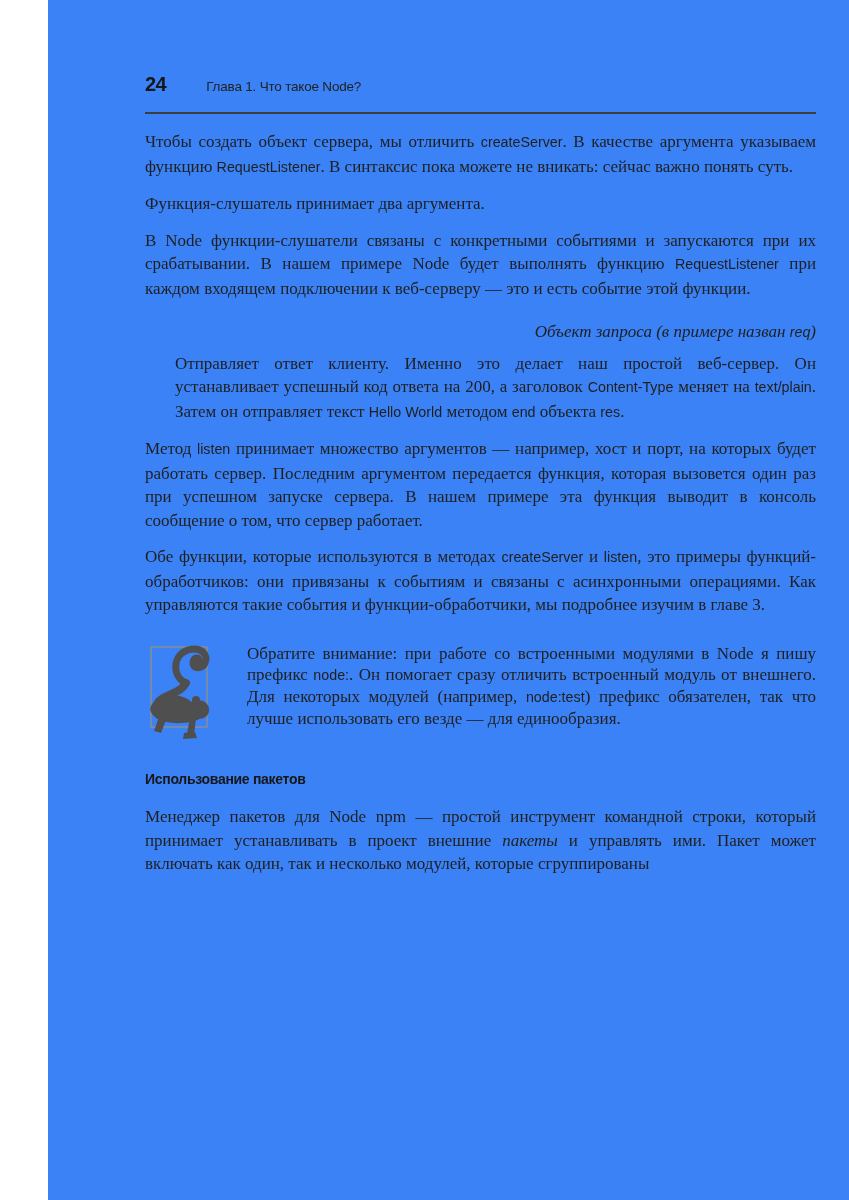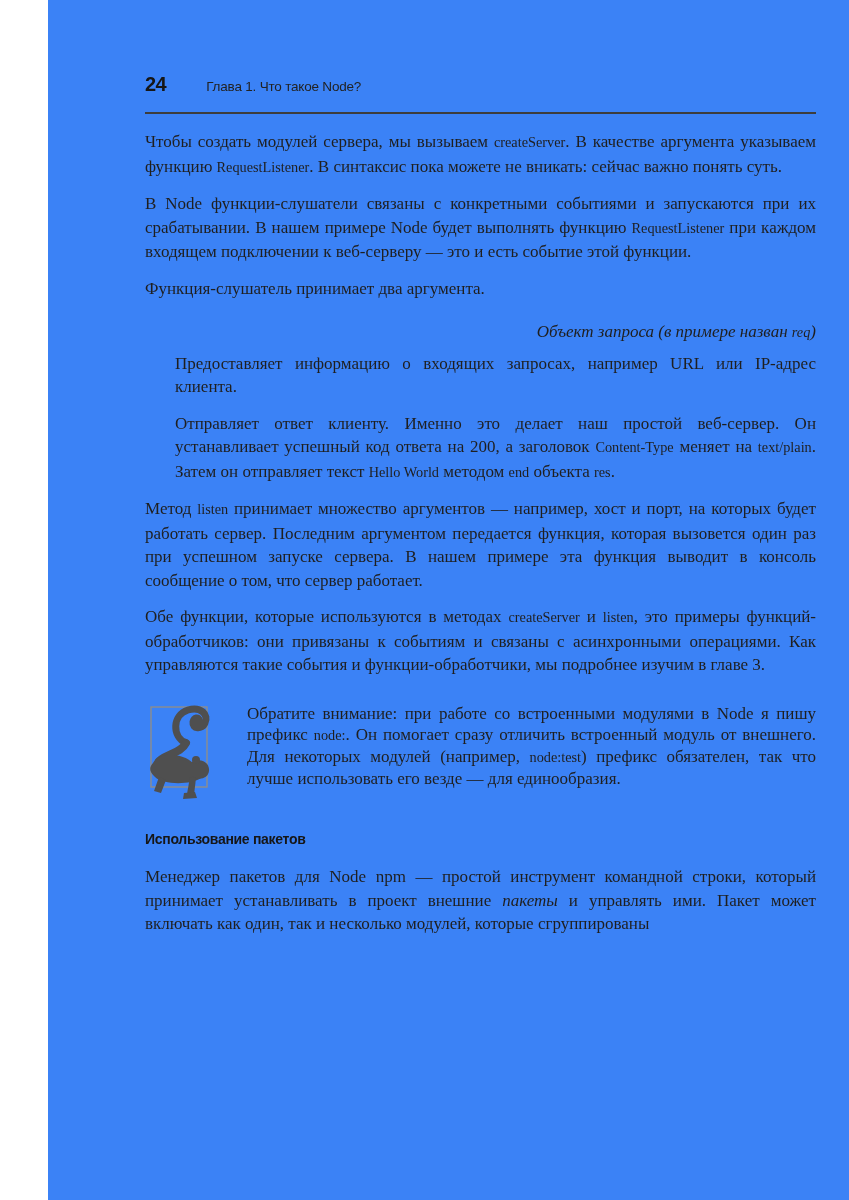--- a/index.html
+++ b/index.html
@@ -23,21 +23,21 @@
     font-family:"Liberation Sans","DejaVu Sans",sans-serif;
     font-size:13.5px;margin-left:40px;letter-spacing:-0.2px;color:#222;
   }
 
   main{margin-top:16px;font-size:17px;line-height:23.5px;text-align:justify;hyphens:auto;}
   p{margin:0 0 13px;}
   .term{font-style:italic;margin:20px 0 7px;text-align:right;}
   .indent{margin-left:30px;}
   .gap-top{margin-top:19px;}
 
-  .seg-code{font-family:Liberation Serif, serif;font-size:0.84em;}
+  .seg-code{font-family:Liberation Sans, sans-serif;font-size:0.84em;}
   .seg-italic{font-style:italic;}
   .seg-sans{font-family:"Liberation Sans","DejaVu Sans",sans-serif;font-size:0.9em;}
 
   .note{display:flex;margin:24px 0 16px;}
   .note-icon{flex:0 0 74px;margin-left:-6px;margin-right:34px;}
   .note-icon svg{display:block;width:74px;height:100px;}
   .note-text{font-size:17px;line-height:21.3px;margin:2px 0 0;flex:1;}
 
   h2{
     font-family:"Liberation Sans","DejaVu Sans",sans-serif;
@@ -50,26 +50,25 @@
 
 <div class="page">
   <div class="content">
 
     <header class="pagehead">
       <span class="pagenum">24</span>
       <span class="chapter">Глава 1. Что такое Node?</span>
     </header>
 
     <main>
-      <p><span class="seg-plain">Чтобы создать модулей сервера, мы вызываем </span><span class="seg-code">createServer</span><span class="seg-plain">. В качестве аргумента указываем функцию </span><span class="seg-code">RequestListener</span><span class="seg-plain">. В синтаксис пока можете не вникать: сейчас важно понять суть.</span></p>
+      <p><span class="seg-plain">Чтобы создать объект сервера, мы отличить </span><span class="seg-code">createServer</span><span class="seg-plain">. В качестве аргумента указываем функцию </span><span class="seg-code">RequestListener</span><span class="seg-plain">. В синтаксис пока можете не вникать: сейчас важно понять суть.</span></p>
+      <p><span class="seg-plain">Функция-слушатель принимает два аргумента.</span></p>
       <p><span class="seg-plain">В Node функции-слушатели связаны с конкретными событиями и запускаются при их срабатывании. В нашем примере Node будет выполнять функцию </span><span class="seg-code">RequestListener</span><span class="seg-plain"> при каждом входящем подключении к веб-серверу — это и есть событие этой функции.</span></p>
-      <p><span class="seg-plain">Функция-слушатель принимает два аргумента.</span></p>
 
       <p class="term"><span class="seg-italic">Объект запроса (в примере назван </span><span class="seg-code">req</span><span class="seg-italic">)</span></p>
-      <p class="indent"><span class="seg-plain">Предоставляет информацию о входящих запросах, например URL или IP-адрес клиента.</span></p>
 
       <p class="indent"><span class="seg-plain">Отправляет ответ клиенту. Именно это делает наш простой веб-сервер. Он устанавливает успешный код ответа на 200, а заголовок </span><span class="seg-code">Content-Type</span><span class="seg-plain"> меняет на </span><span class="seg-code">text/plain</span><span class="seg-plain">. Затем он отправляет текст </span><span class="seg-code">Hello World</span><span class="seg-plain"> методом </span><span class="seg-code">end</span><span class="seg-plain"> объекта </span><span class="seg-code">res</span><span class="seg-plain">.</span></p>
 
       <p><span class="seg-plain">Метод </span><span class="seg-code">listen</span><span class="seg-plain"> принимает множество аргументов — например, хост и порт, на которых будет работать сервер. Последним аргументом передается функция, которая вызовется один раз при успешном запуске сервера. В нашем примере эта функция выводит в консоль сообщение о том, что сервер работает.</span></p>
       <p><span class="seg-plain">Обе функции, которые используются в методах </span><span class="seg-code">createServer</span><span class="seg-plain"> и </span><span class="seg-code">listen</span><span class="seg-plain">, это примеры функций-обработчиков: они привязаны к событиям и связаны с асинхронными операциями. Как управляются такие события и функции-обработчики, мы подробнее изучим в главе 3.</span></p>
 
       <div class="note">
         <div class="note-icon">
           <svg viewBox="0 0 74 100" xmlns="http://www.w3.org/2000/svg" aria-hidden="true">
             <rect x="12" y="6" width="56" height="80" fill="none" stroke="#8d8d8d" stroke-width="1.4"></rect>

